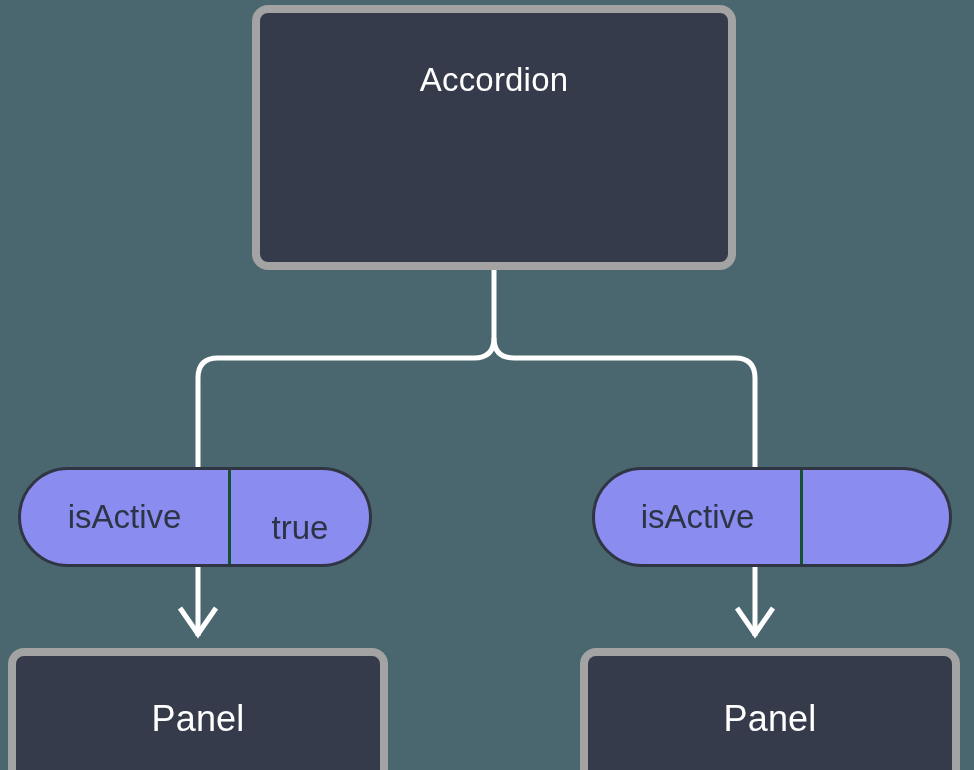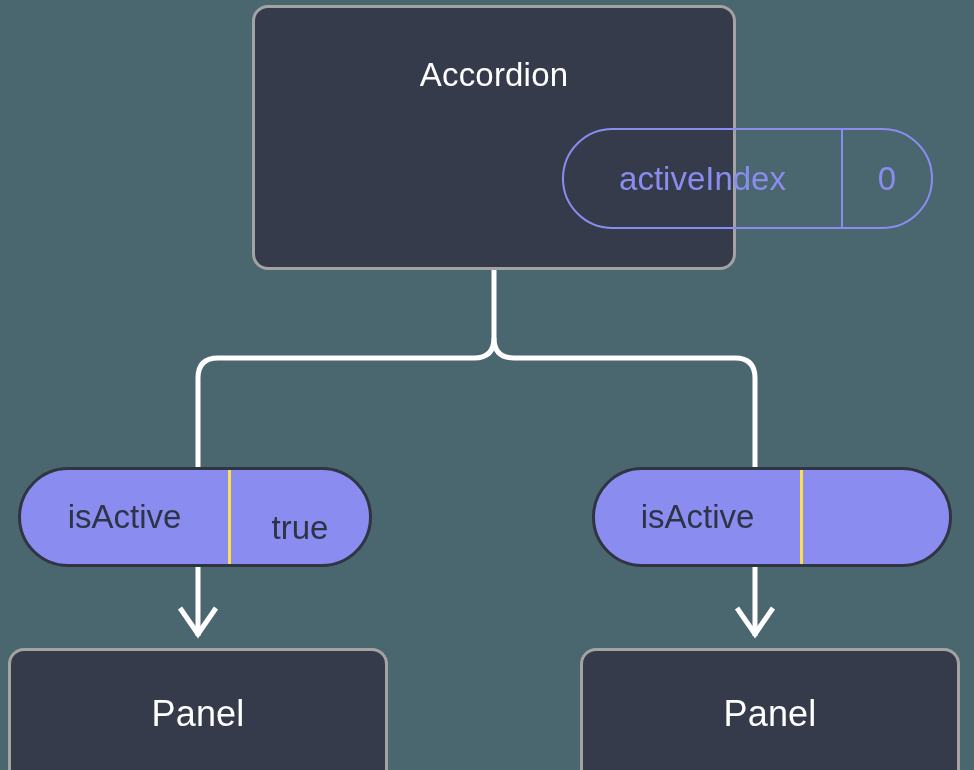--- a/index.html
+++ b/index.html
@@ -26,21 +26,21 @@
     width: 974px;
     height: 770px;
     pointer-events: none;
   }
 
   
   .node-box {
     position: absolute;
     box-sizing: border-box;
     background: #353b4a;
-    border: 3px solid #a3a3a3;
+    border: 8px solid #a3a3a3;
     border-radius: 16px;
   }
   #accordion-box {
     left: 252px;
     top: 5px;
     width: 484px;
     height: 265px;
   }
   #panel-left-box {
     left: 8px;
@@ -122,21 +122,21 @@
   .prop-pill .pill-key,
   .prop-pill .pill-val {
     display: flex;
     align-items: center;
     justify-content: center;
     color: #2d3446;
     font-size: 33px;
     box-sizing: border-box;
   }
   .prop-pill .pill-key {
-    border-right: 3px solid #fde047;
+    border-right: 3px solid #14532d;
   }
 
   #pill-left {
     left: 18px;
     top: 467px;
     width: 354px;
     height: 100px;
   }
   #pill-left .pill-key { flex: 0 0 210px; }
   #pill-left .pill-val { flex: 1 1 auto; margin-top: 21px; }
@@ -165,24 +165,20 @@
     <path d="M 198 567 L 198 636" fill="none" stroke="#ffffff" stroke-width="5"></path>
     <path d="M 180 608 L 198 634 L 216 608" fill="none" stroke="#ffffff" stroke-width="5" stroke-linecap="butt" stroke-linejoin="miter"></path>
 
     <path d="M 755 567 L 755 636" fill="none" stroke="#ffffff" stroke-width="5"></path>
     <path d="M 737 608 L 755 634 L 773 608" fill="none" stroke="#ffffff" stroke-width="5" stroke-linecap="butt" stroke-linejoin="miter"></path>
   </svg>
 
   <div class="node-box" id="accordion-box">
     <div class="box-title">Accordion</div>
 
-    <div id="activeindex-pill">
-      <div class="pill-key">activeIndex</div>
-      <div class="pill-val">0</div>
-    </div>
   </div>
 
   <div class="prop-pill" id="pill-left">
     <div class="pill-key">isActive</div>
     <div class="pill-val">true</div>
   </div>
 
   <div class="prop-pill" id="pill-right">
     <div class="pill-key">isActive</div>
   </div>

